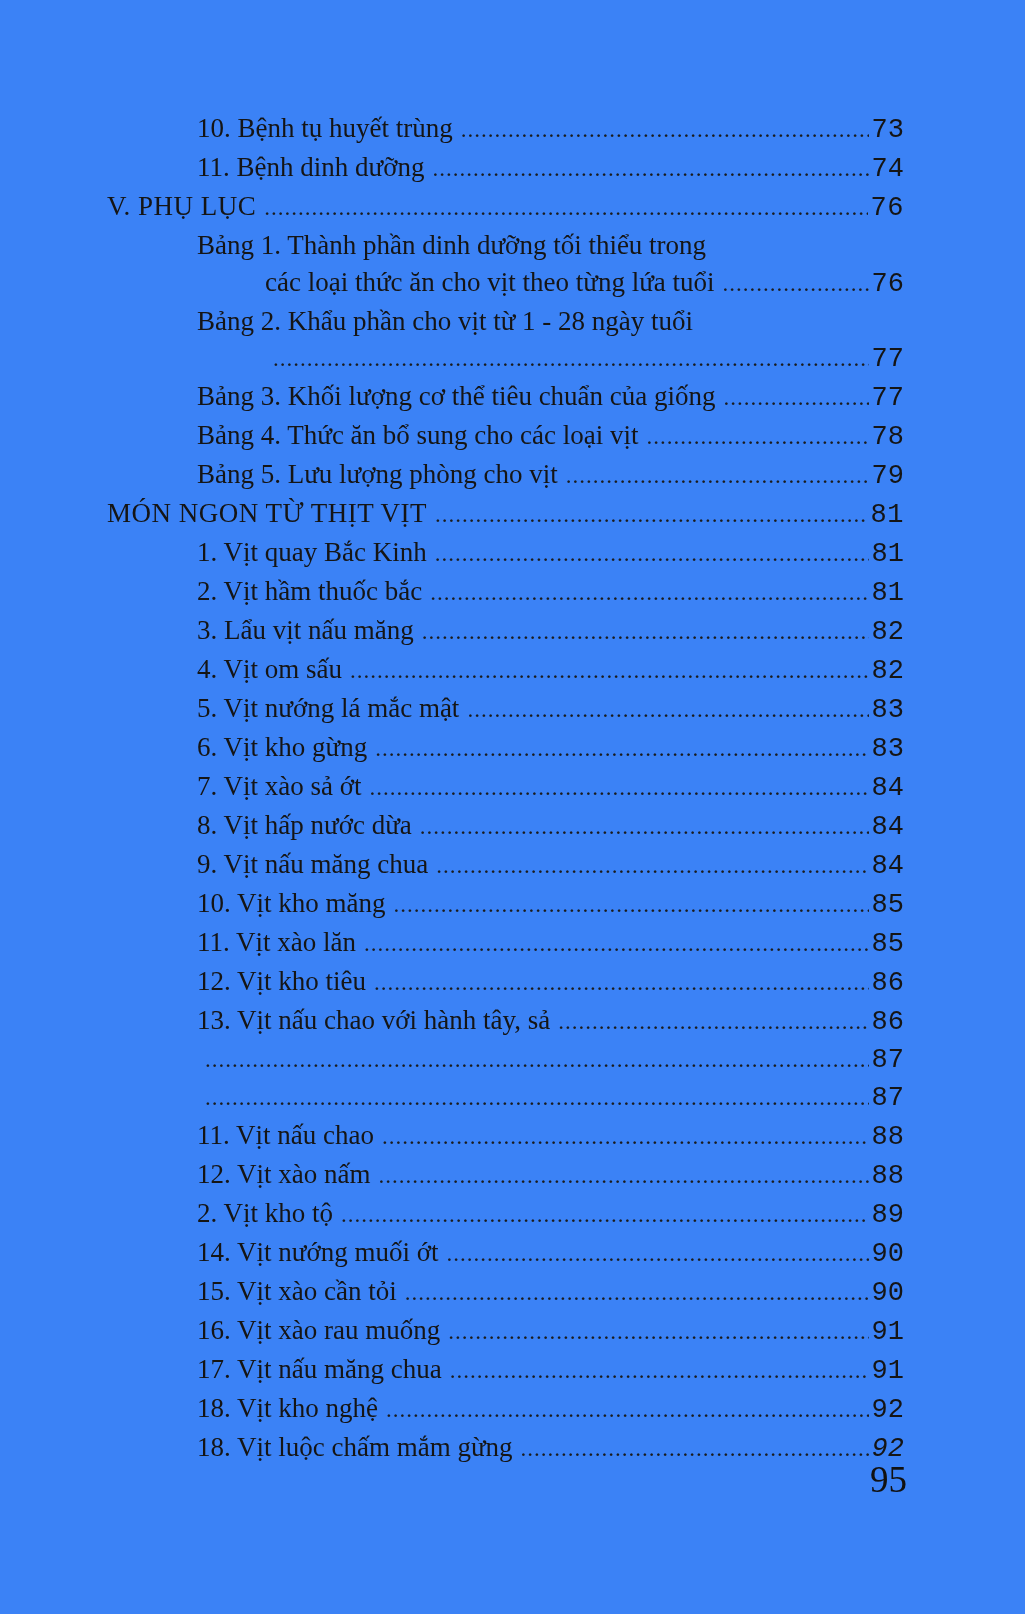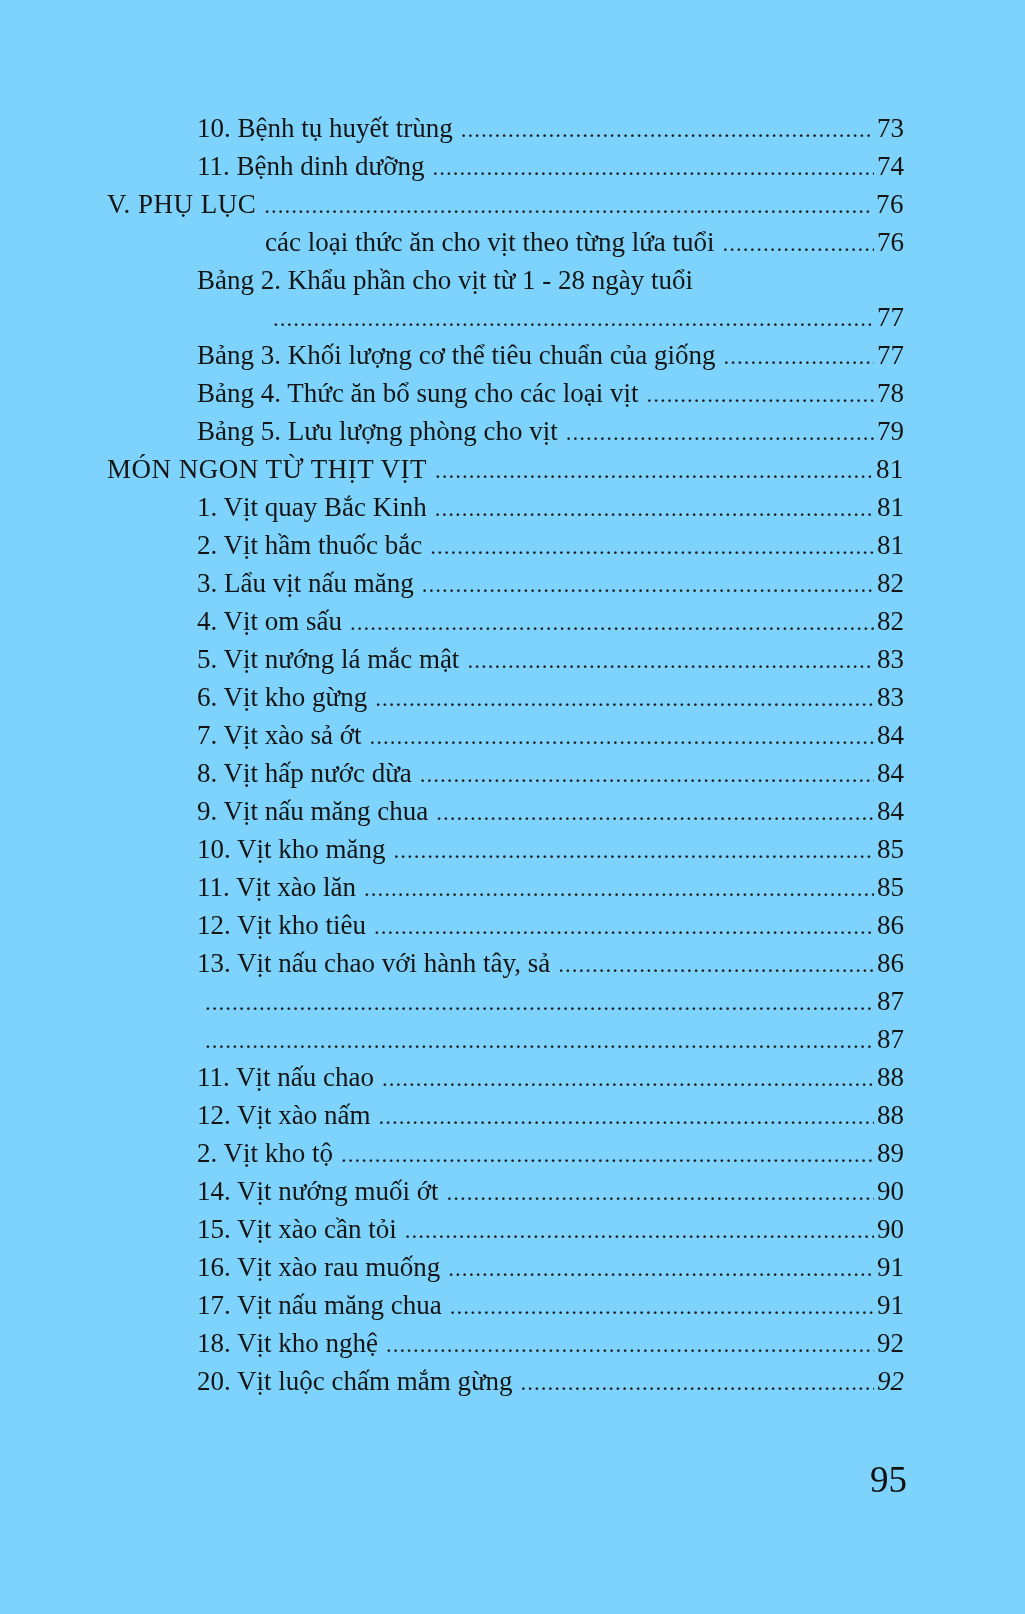--- a/index.html
+++ b/index.html
@@ -1,20 +1,20 @@
 <!DOCTYPE html>
 <html><head>
 <meta charset="utf-8">
 <style>
   html, body { margin: 0; padding: 0; background: #ffffff; }
   .page {
     position: relative;
     width: 1025px;
     height: 1614px;
-    background: #7dd3fc;
+    background: #3b82f6;
     overflow: hidden;
     font-family: "Liberation Serif", "DejaVu Serif", serif;
     color: #151515;
   }
   .toc {
     position: absolute;
     left: 107px;
     top: 110px;
     width: 797px;
   }
@@ -32,21 +32,21 @@
   .leader {
     flex: 1 1 auto;
     min-width: 0;
     overflow: hidden;
     white-space: nowrap;
     font-size: 23px;
     letter-spacing: 1px;
     margin: 0 3px 0 8px;
     color: #1b1b1b;
   }
-  .pagenum { flex: 0 0 auto; white-space: nowrap; }
+  .pagenum { flex: 0 0 auto; white-space: nowrap; font-family: Liberation Mono, monospace; }
   .pagenum.italic { font-style: italic; }
   .folio {
     position: absolute;
     top: 1458px;
     right: 118px;
     font-size: 37px;
     font-weight: 400;
     color: #111111;
   }
 </style>
@@ -63,20 +63,24 @@
       <div class="row item">
     <span class="label">11. Bệnh dinh dưỡng</span>
     <span class="leader" aria-hidden="true">....................................................................................................................................................................................................................................................................</span>
     <span class="pagenum">74</span>
   </div>
       <div class="row section">
     <span class="label">V. PHỤ LỤC</span>
     <span class="leader" aria-hidden="true">....................................................................................................................................................................................................................................................................</span>
     <span class="pagenum">76</span>
   </div>
+      <div class="row item">
+    <span class="label">Bảng 1. Thành phần dinh dưỡng tối thiểu trong</span>
+
+  </div>
       <div class="row cont">
     <span class="label">các loại thức ăn cho vịt theo từng lứa tuổi</span>
     <span class="leader" aria-hidden="true">....................................................................................................................................................................................................................................................................</span>
     <span class="pagenum">76</span>
   </div>
       <div class="row item">
     <span class="label">Bảng 2. Khẩu phần cho vịt từ 1 - 28 ngày tuổi</span>
 
   </div>
       <div class="row cont">
@@ -210,19 +214,19 @@
     <span class="label">17. Vịt nấu măng chua</span>
     <span class="leader" aria-hidden="true">....................................................................................................................................................................................................................................................................</span>
     <span class="pagenum">91</span>
   </div>
       <div class="row item">
     <span class="label">18. Vịt kho nghệ</span>
     <span class="leader" aria-hidden="true">....................................................................................................................................................................................................................................................................</span>
     <span class="pagenum">92</span>
   </div>
       <div class="row item">
-    <span class="label">20. Vịt luộc chấm mắm gừng</span>
+    <span class="label">18. Vịt luộc chấm mắm gừng</span>
     <span class="leader" aria-hidden="true">....................................................................................................................................................................................................................................................................</span>
     <span class="pagenum italic">92</span>
   </div>
     </div>
   <div class="folio">95</div>
 </div>
 
 </body></html>

